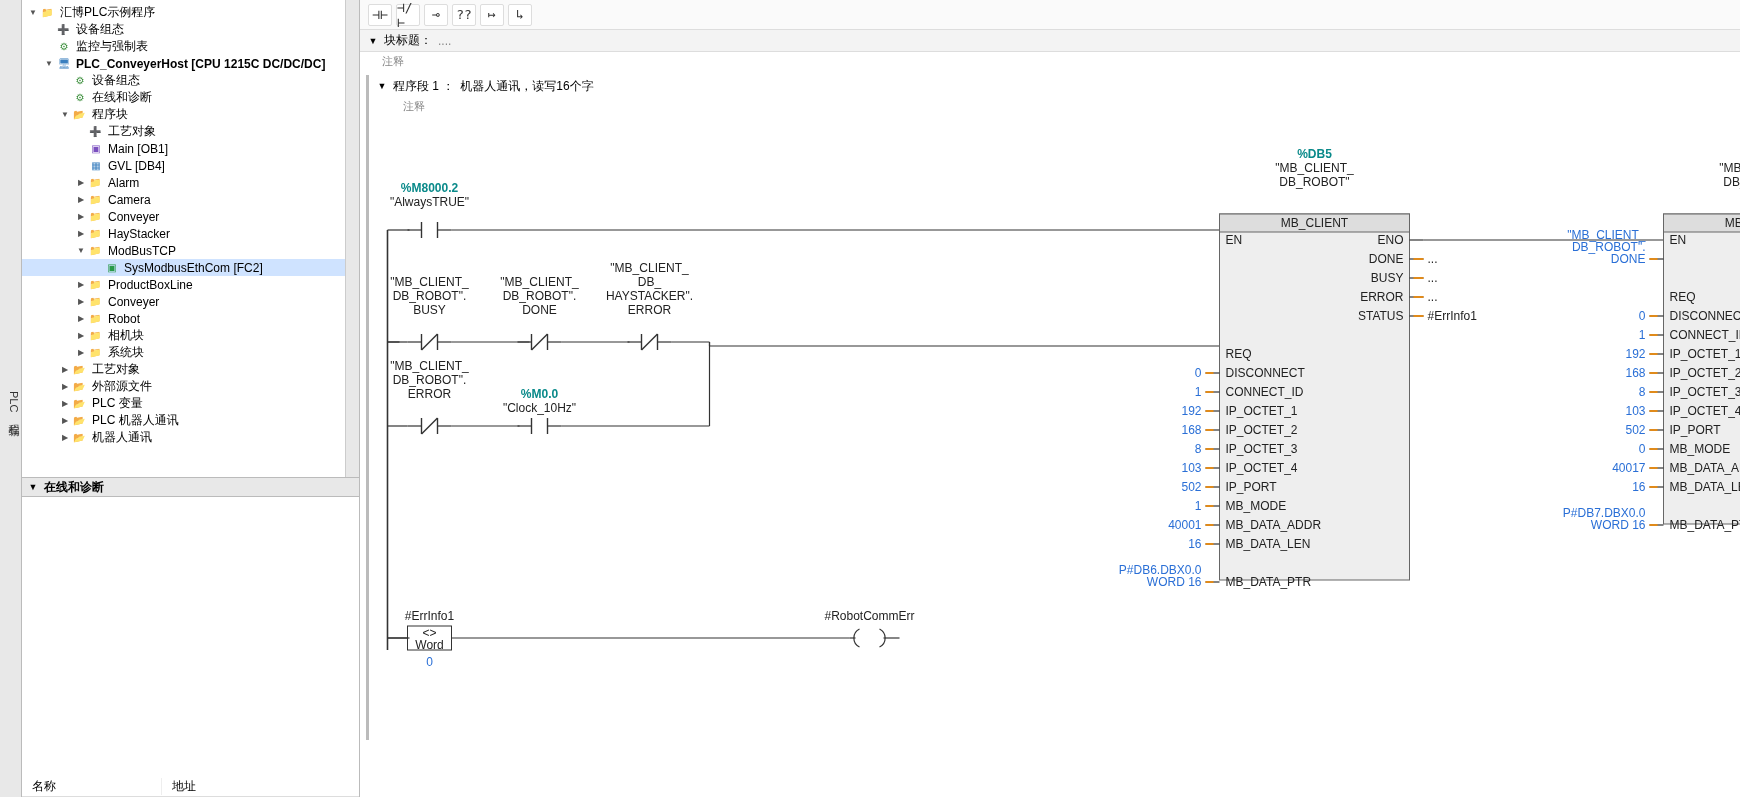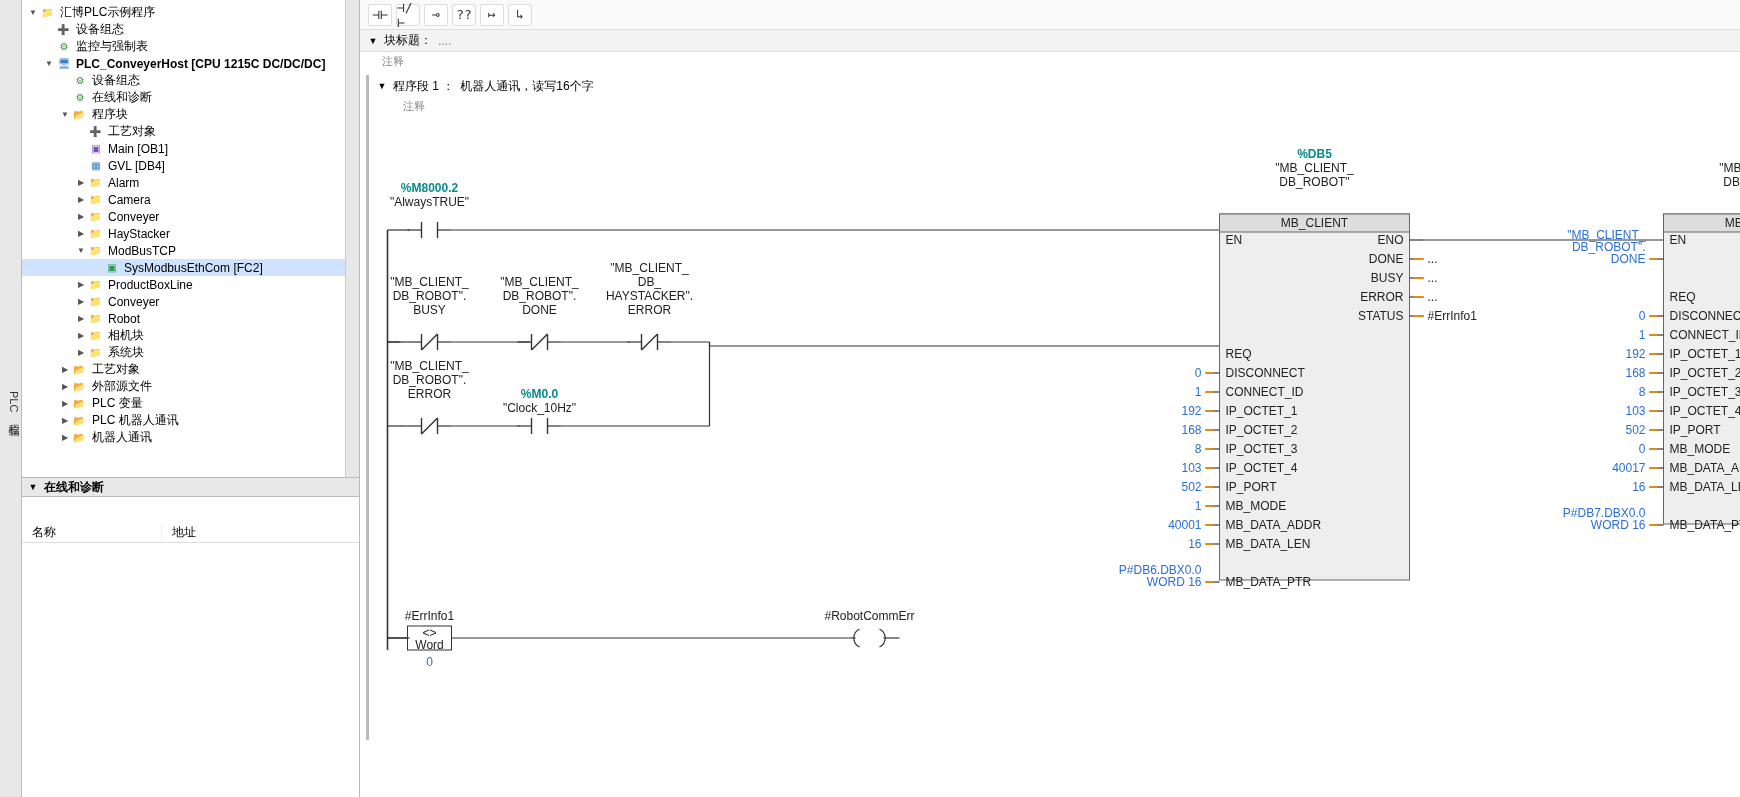--- a/index.html
+++ b/index.html
@@ -20,21 +20,21 @@
 .glyph.blk { color: #c77b2f; }
 .glyph.ob { color: #7a4fbf; }
 .glyph.db { color: #3a7fbf; }
 .glyph.grp { color: #c77b2f; }
 .glyph.fc { color: #2a9a4a; }
 .scroll-placeholder { width: 14px; background: #e8e8e8; border-left: 1px solid #ccc; }
 .tree-wrap { display: flex; }
 .tree-col { flex: 1; }
 .detail-hdr { height: 20px; background: #e8e8e8; border-top: 1px solid #bbb; border-bottom: 1px solid #bbb; display: flex; align-items: center; padding-left: 4px; font-weight: bold; }
 .detail-hdr .tw { width: 14px; font-size: 9px; text-align: center; margin-right: 4px; }
-.detail-body { flex: 0 0 300px; background: #fff; display: flex; flex-direction: column; }
+.detail-body { flex: 0 0 300px; background: #fff; display: flex; flex-direction: column; justify-content: space-between; }
 .detail-cols { display: flex; height: 20px; border-bottom: 1px solid #ddd; align-items: center; }
 .detail-cols .c1 { width: 140px; padding-left: 10px; border-right: 1px solid #eee; }
 .detail-cols .c2 { flex: 1; padding-left: 10px; }
 .right-pane { flex: 1; display: flex; flex-direction: column; background: #fff; }
 .toolbar { height: 30px; display: flex; align-items: center; gap: 4px; padding: 0 8px; border-bottom: 1px solid #ddd; background: #fafafa; }
 .tbtn { width: 24px; height: 22px; display: inline-flex; align-items: center; justify-content: center; border: 1px solid transparent; border-radius: 2px; cursor: pointer; font-family: monospace; font-size: 13px; color: #333; background: #fff; border: 1px solid #ddd; }
 .section-hdr { display: flex; align-items: center; height: 22px; padding-left: 6px; background: #f3f3f3; border-bottom: 1px solid #ddd; }
 .section-hdr .tw { width: 14px; font-size: 9px; text-align: center; margin-right: 4px; cursor: pointer; }
 .section-hdr .title { font-weight: normal; margin-right: 6px; }
 .comment-line { padding: 2px 0 6px 22px; color: #888; font-size: 11px; }

